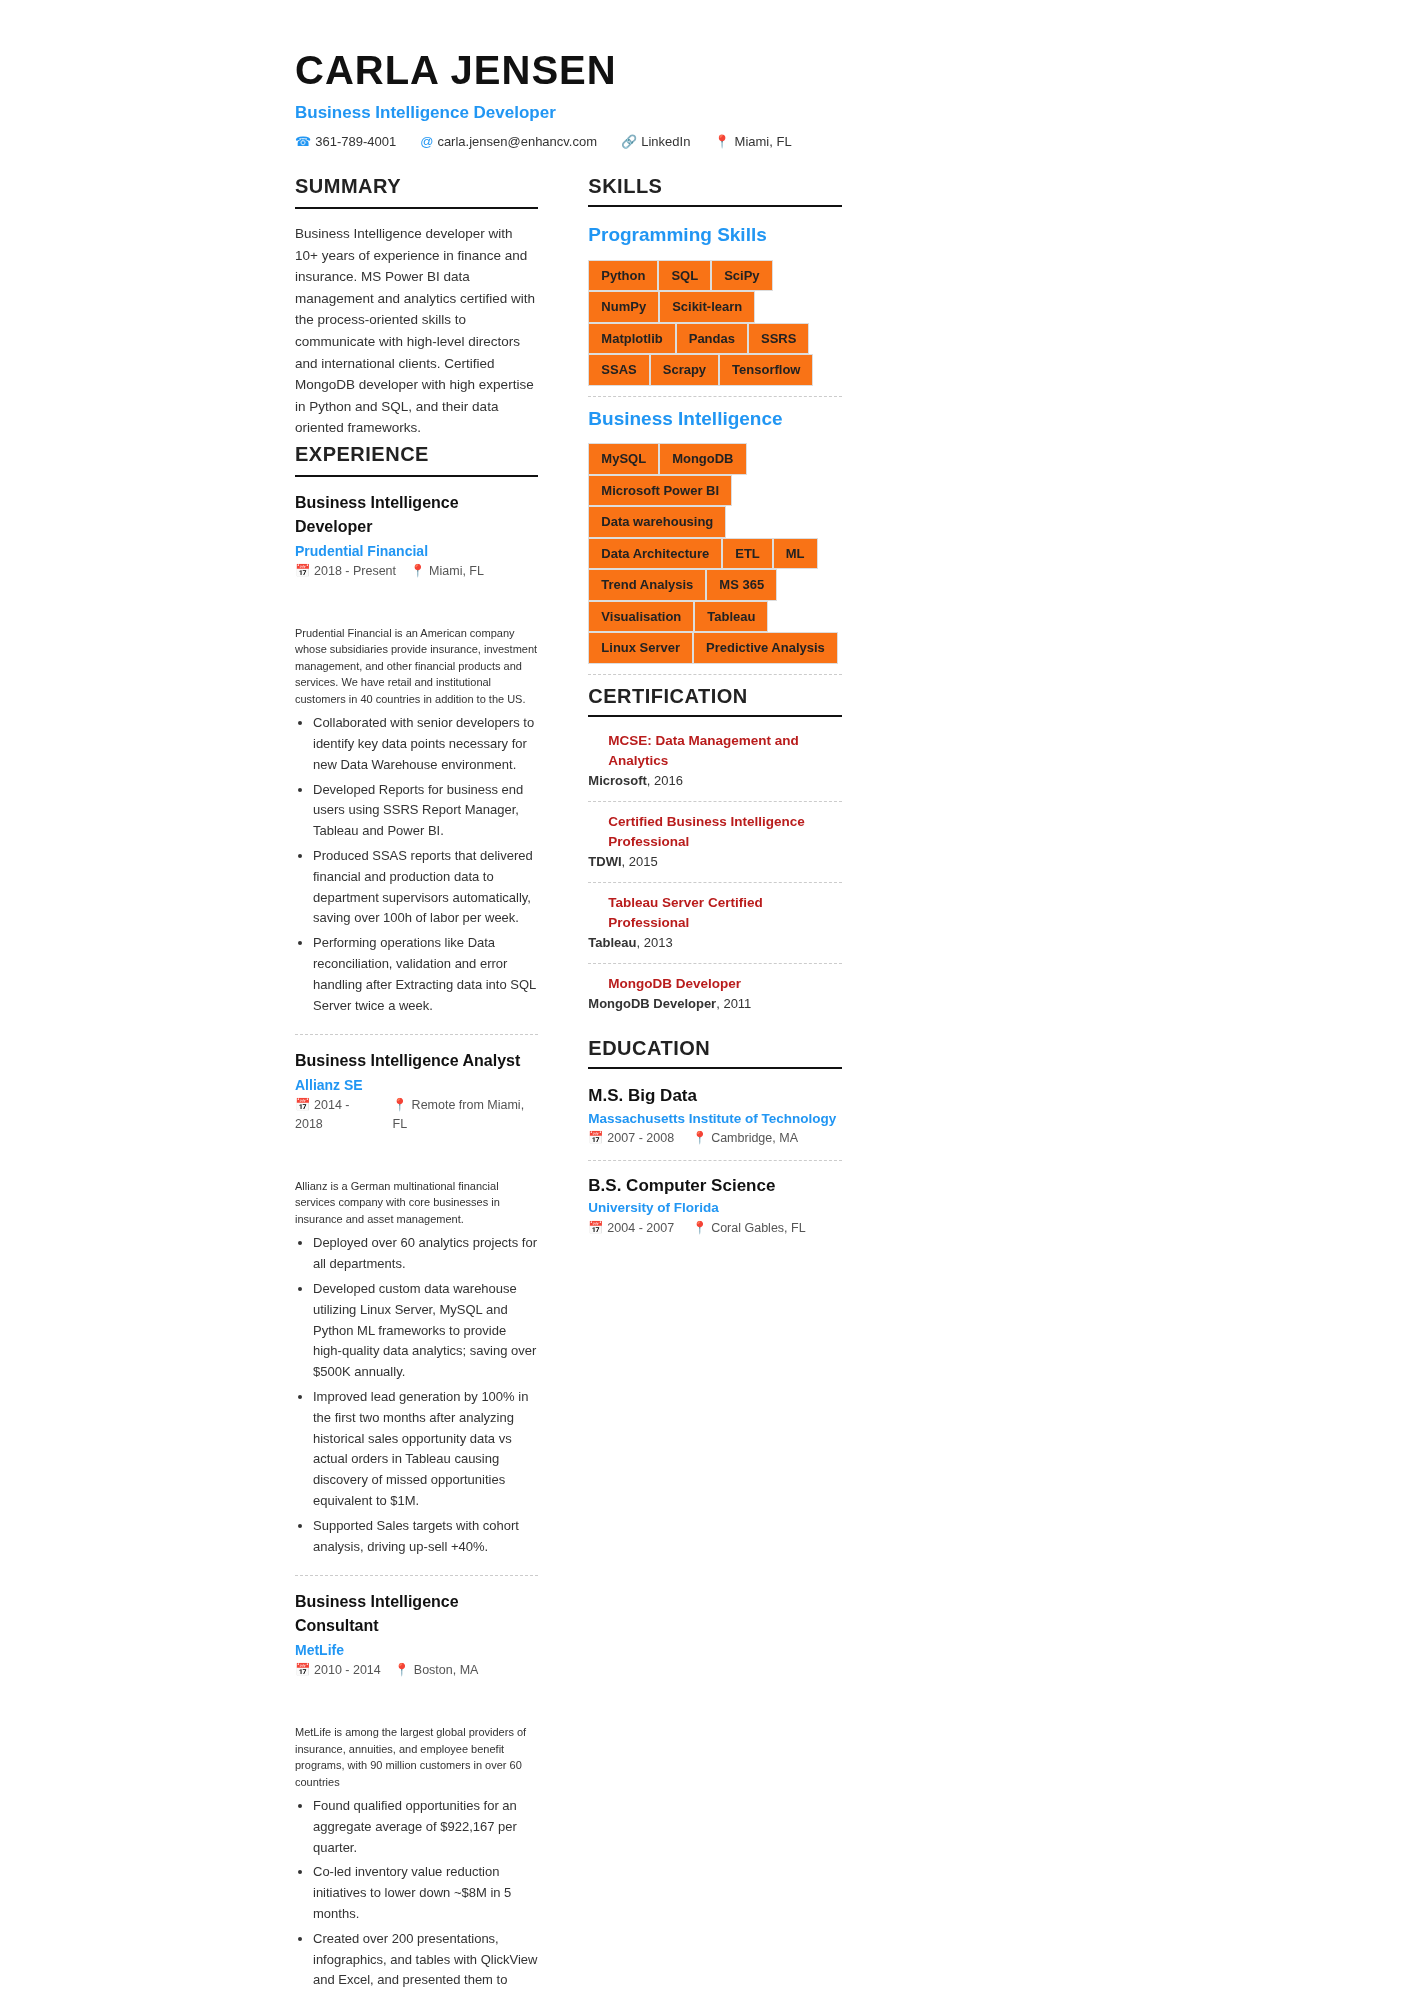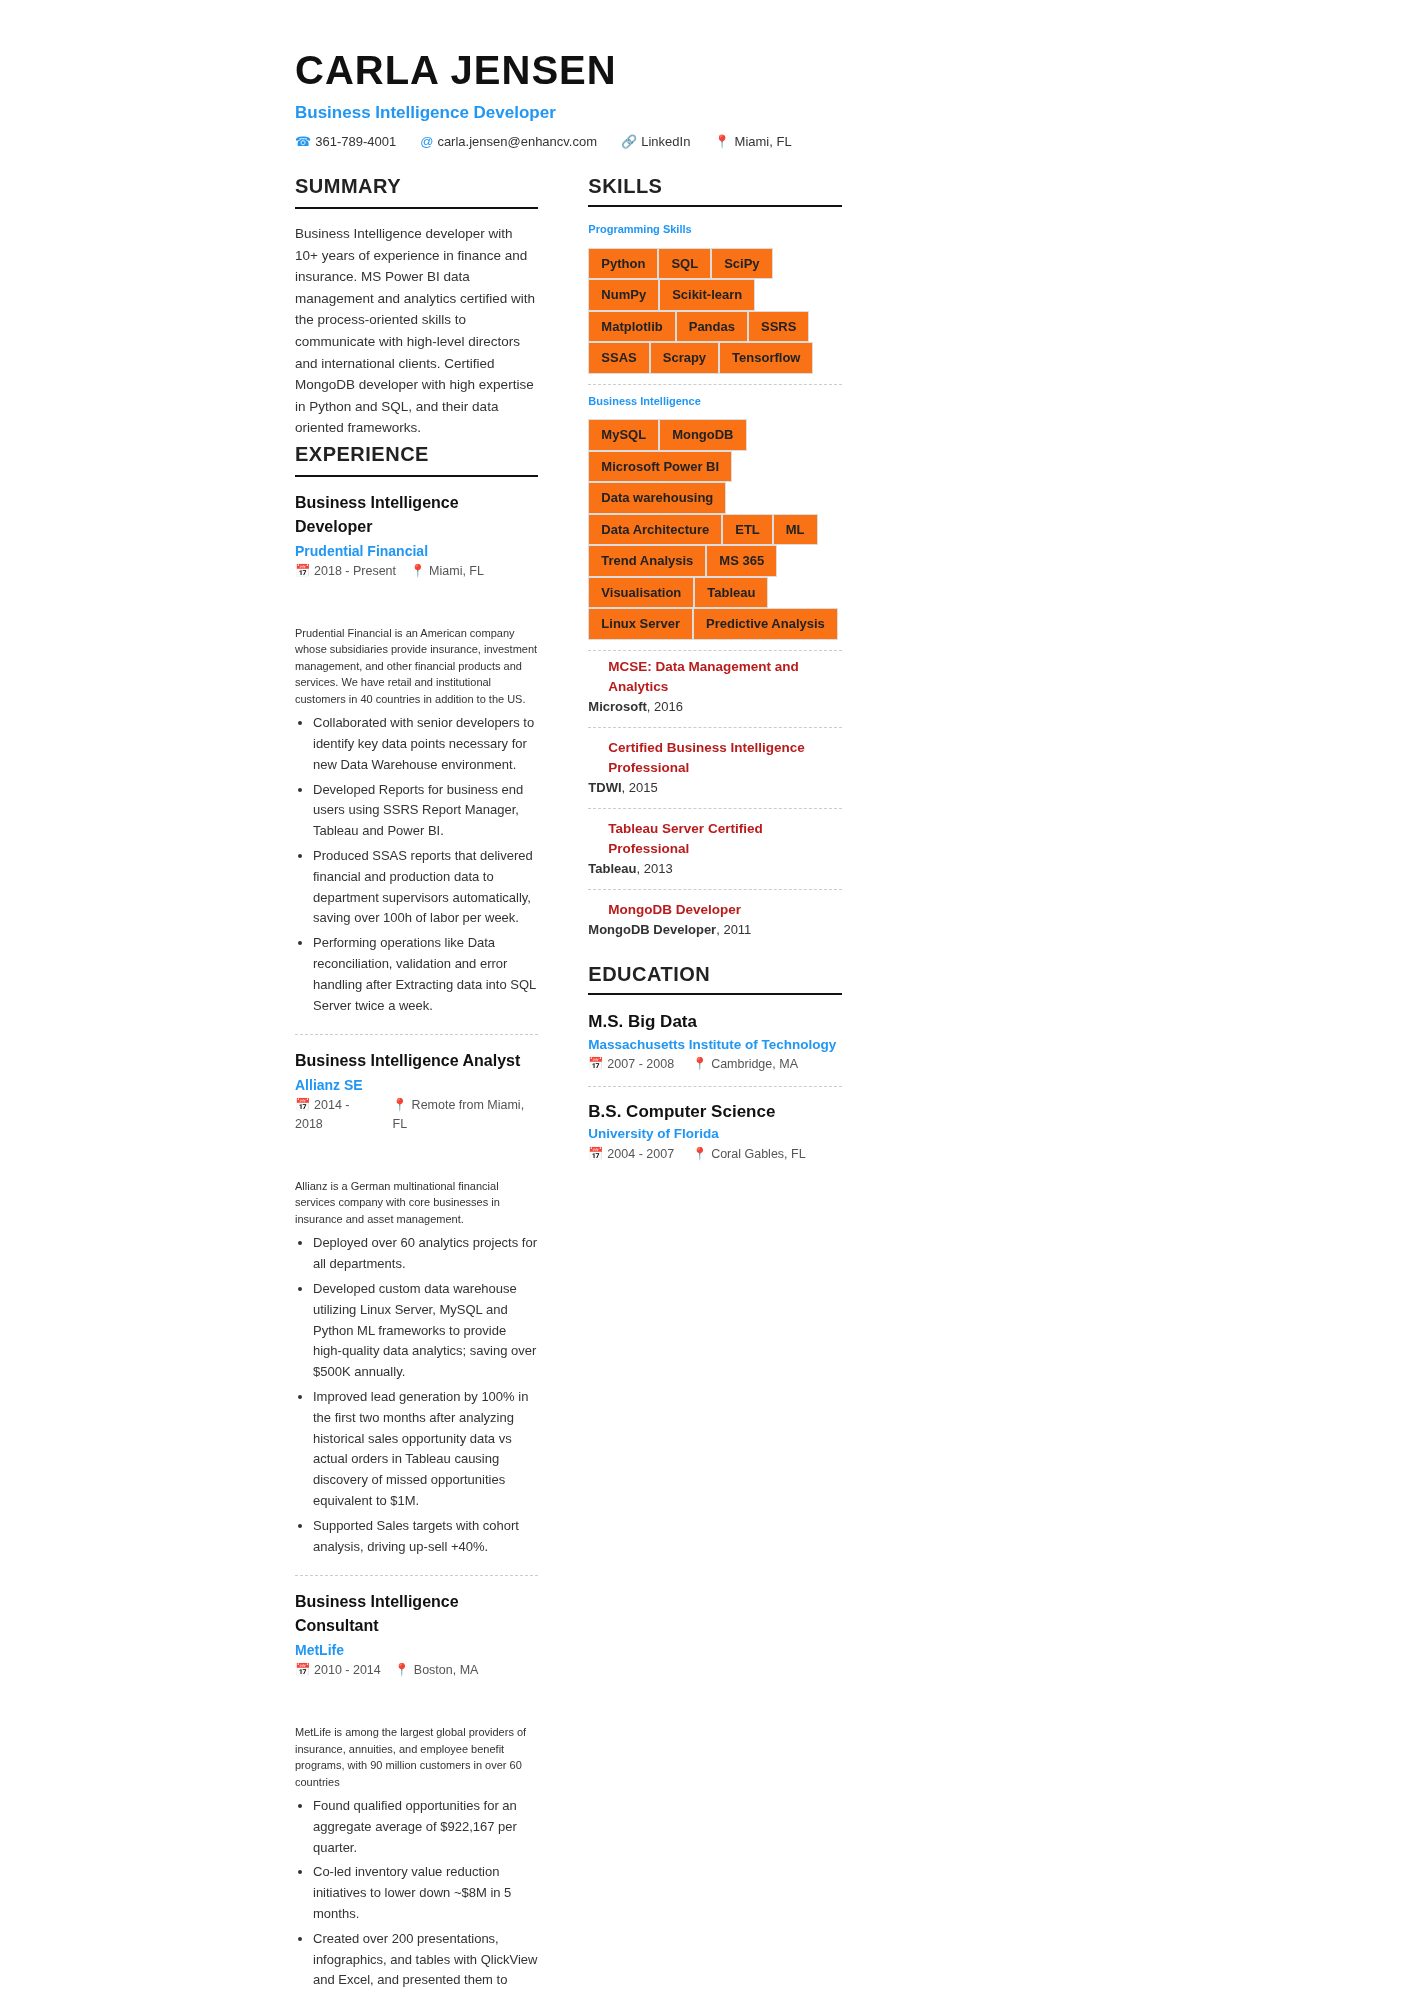--- a/index.html
+++ b/index.html
@@ -109,21 +109,21 @@
     .job-section {
       border-bottom: 1px dashed #ccc;
       padding-bottom: 14px;
       margin-bottom: 14px;
     }
     .job-section:last-child { border-bottom: none; }
     
     .skills-category {
       color: #2196f3;
       font-weight: bold;
-      font-size: 11px;
+      font-size: 19px;
       margin-bottom: 10px;
       margin-top: 8px;
     }
     .skills-grid {
       display: flex;
       flex-wrap: wrap;
       gap: 0;
       border-bottom: 1px dashed #ccc;
       padding-bottom: 10px;
       margin-bottom: 6px;
@@ -310,20 +310,21 @@
         <span class="skill-item">Trend Analysis</span>
         <span class="skill-item">MS 365</span>
         <span class="skill-item">Visualisation</span>
         <span class="skill-item">Tableau</span>
         <span class="skill-item">Linux Server</span>
         <span class="skill-item">Predictive Analysis</span>
       </div>
     </div>
 
     <div>
+      <div class="right-section-title">CERTIFICATION</div>
 
       <div class="cert-section">
         <div class="cert-title">MCSE: Data Management and Analytics</div>
         <div class="cert-meta"><strong>Microsoft</strong>, 2016</div>
       </div>
       <div class="cert-section">
         <div class="cert-title">Certified Business Intelligence Professional</div>
         <div class="cert-meta"><strong>TDWI</strong>, 2015</div>
       </div>
       <div class="cert-section">

